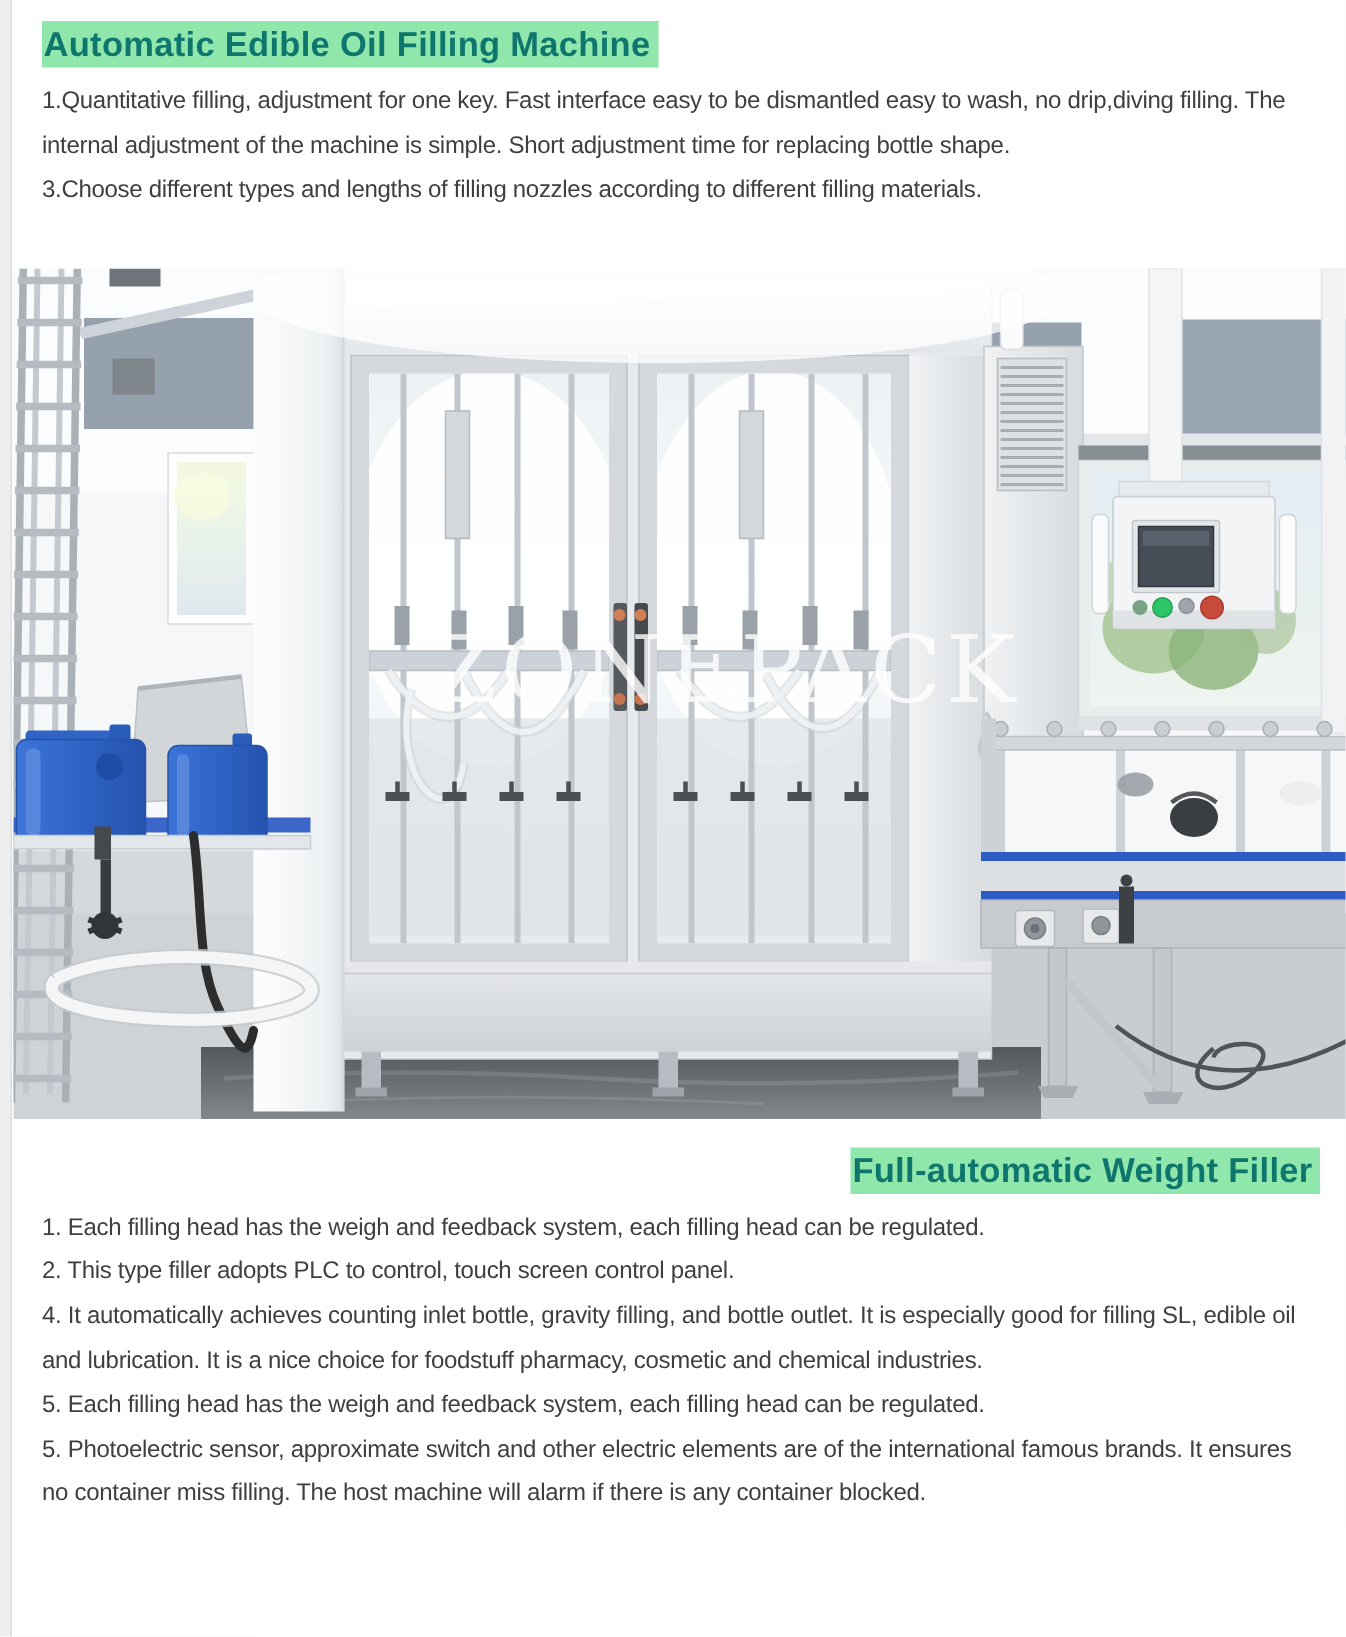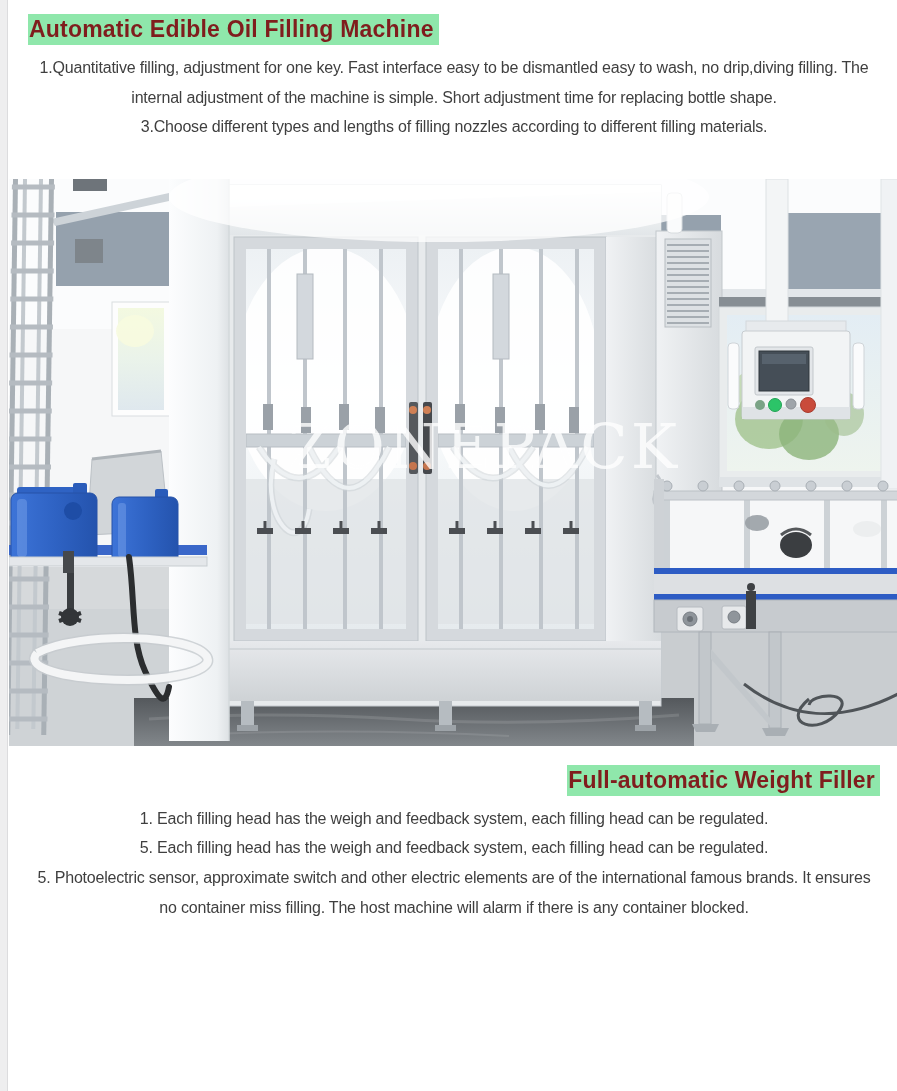--- a/index.html
+++ b/index.html
@@ -9,26 +9,26 @@
     font-family:"Liberation Sans", sans-serif;
   }
   .edge-strip{
     position:absolute;left:0;top:0;width:8px;height:1091px;
     background:#eeeeef;border-right:1px solid #dcdcde;box-sizing:border-box;
   }
   main{margin-left:9px;}
   .content{padding:0 17px 0 19px;}
   h1,h2{
     margin:0;font-weight:bold;font-size:23px;line-height:30px;
-    color:#7f1d1d;letter-spacing:0.2px;
+    color:#0f766e;letter-spacing:0.2px;
   }
   h1{margin-top:14px;}
   h2{margin-top:19px;text-align:right;}
   .hl{background:#8fe7ab;padding:2px 5px 3px 1px;}
-  .body-text{padding-top:9px;text-align:center;}
+  .body-text{padding-top:9px;}
   .body-text p{
     margin:0;font-size:16px;line-height:29.6px;color:#3f3f3f;
     letter-spacing:-0.2px;
   }
   figure{margin:37px 0 0 0;width:766px;height:567px;display:block;}
   svg{display:block;}
 </style>
 </head>
 <body>
 
@@ -306,18 +306,20 @@
       <ellipse cx="430" cy="18" rx="270" ry="45" fill="#ffffff" opacity="0.75"></ellipse>
 
       <text x="279" y="289" font-family="DejaVu Serif, serif" font-size="62" letter-spacing="3" fill="#ffffff" opacity="0.8">ZONEPACK</text>
     </svg>
   </figure>
 
   <section class="content">
     <h2><span class="hl">Full-automatic Weight Filler</span></h2>
     <div class="body-text">
       <p>1. Each filling head has the weigh and feedback system, each filling head can be regulated.</p>
+      <p>2. This type filler adopts PLC to control, touch screen control panel.</p>
+      <p>4. It automatically achieves counting inlet bottle, gravity filling, and bottle outlet. It is especially good for filling SL, edible oil and lubrication. It is a nice choice for foodstuff pharmacy, cosmetic and chemical industries.</p>
       <p>5. Each filling head has the weigh and feedback system, each filling head can be regulated.</p>
       <p>5. Photoelectric sensor, approximate switch and other electric elements are of the international famous brands. It ensures no container miss filling. The host machine will alarm if there is any container blocked.</p>
     </div>
   </section>
 
 </main>
 
 </body></html>

